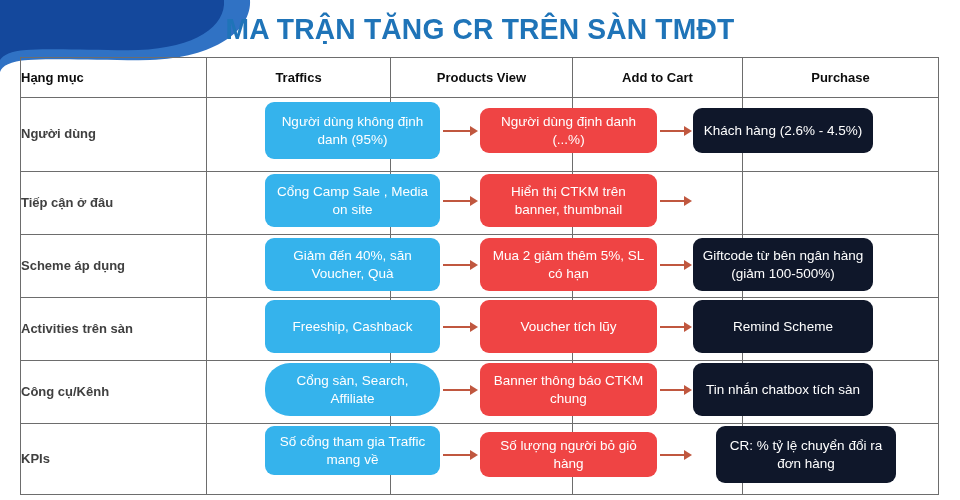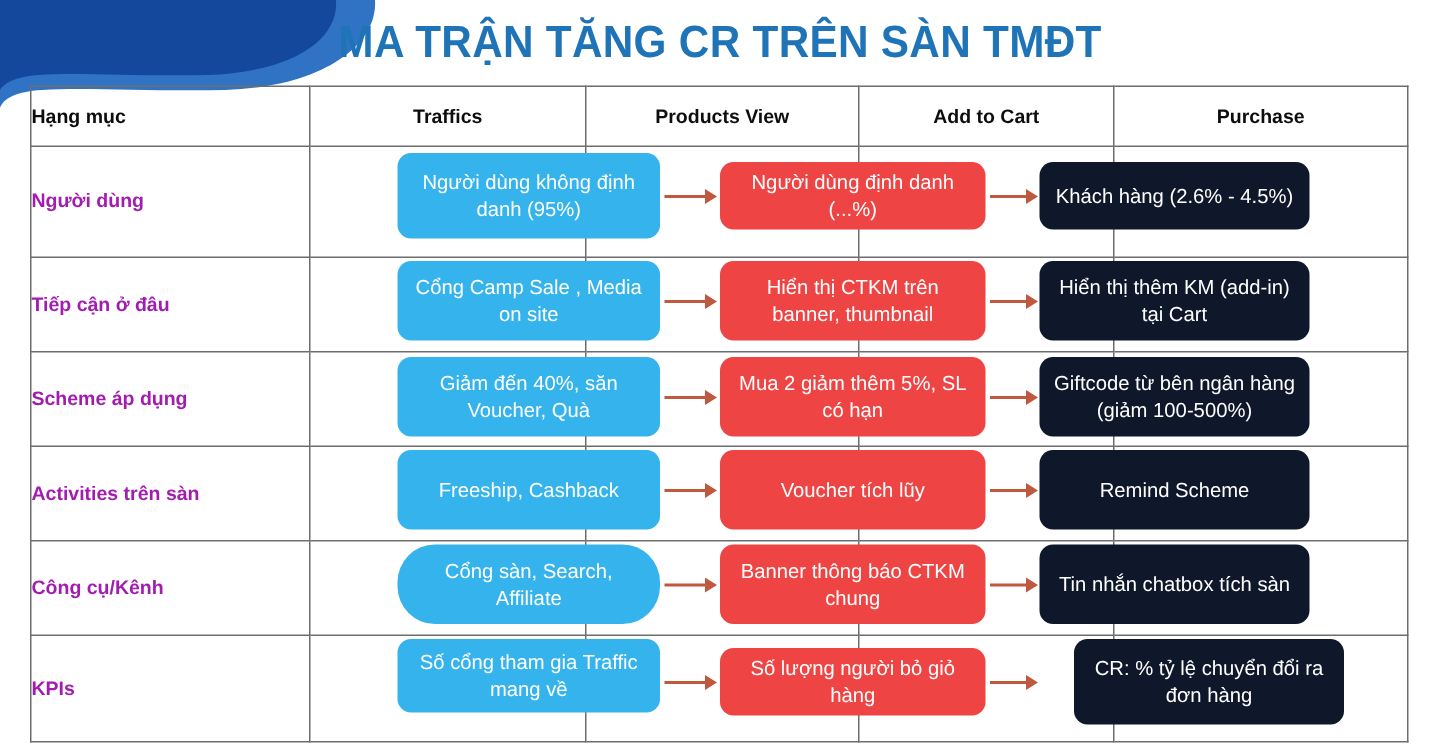--- a/index.html
+++ b/index.html
@@ -36,21 +36,21 @@
   col.c3{width:170px;}
   col.c4{width:196px;}
 
   .hdr-left{
     text-align:left;padding-left:10px;font-size:13px;font-weight:bold;color:#0d0d0d;
   }
   .hdr-ctr{
     text-align:center;font-size:13px;font-weight:bold;color:#0d0d0d;
   }
   .rowlabel{
-    text-align:left;padding-left:10px;font-size:13px;font-weight:bold;color:#a21caf;
+    text-align:left;padding-left:10px;font-size:13px;font-weight:bold;color:#404040;
     line-height:1.25;
   }
   .cell{position:relative;height:62px;}
   .r1 .cell,.r1 .rowlabel{height:73px;}
   .r6 .cell,.r6 .rowlabel{height:70px;}
 
   
   .nodes{position:absolute;left:0;top:0;width:960px;height:500px;pointer-events:none;}
 
   .node{
@@ -164,21 +164,20 @@
   <div class="node traffic" style="left:265px;top:174px;width:175px;height:53px;">Cổng Camp Sale , Media on site</div>
   <div class="arrow" style="left:443px;top:196px;width:35px;">
     <div class="shaft" style="width:27px;"></div>
       <div class="head" style="left:27px;"></div>
   </div>
   <div class="node pview" style="left:480px;top:174px;width:177px;height:53px;">Hiển thị CTKM trên banner, thumbnail</div>
   <div class="arrow" style="left:660px;top:196px;width:32px;">
     <div class="shaft" style="width:24px;"></div>
       <div class="head" style="left:24px;"></div>
   </div>
-  <div class="node cart" style="left:693px;top:174px;width:180px;height:53px;">Hiển thị thêm KM (add-in) tại Cart</div>
 
   <div class="node traffic" style="left:265px;top:238px;width:175px;height:53px;">Giảm đến 40%, săn Voucher, Quà</div>
   <div class="arrow" style="left:443px;top:260px;width:35px;">
     <div class="shaft" style="width:27px;"></div>
       <div class="head" style="left:27px;"></div>
   </div>
   <div class="node pview" style="left:480px;top:238px;width:177px;height:53px;">Mua 2 giảm thêm 5%, SL có hạn</div>
   <div class="arrow" style="left:660px;top:260px;width:32px;">
     <div class="shaft" style="width:24px;"></div>
       <div class="head" style="left:24px;"></div>

